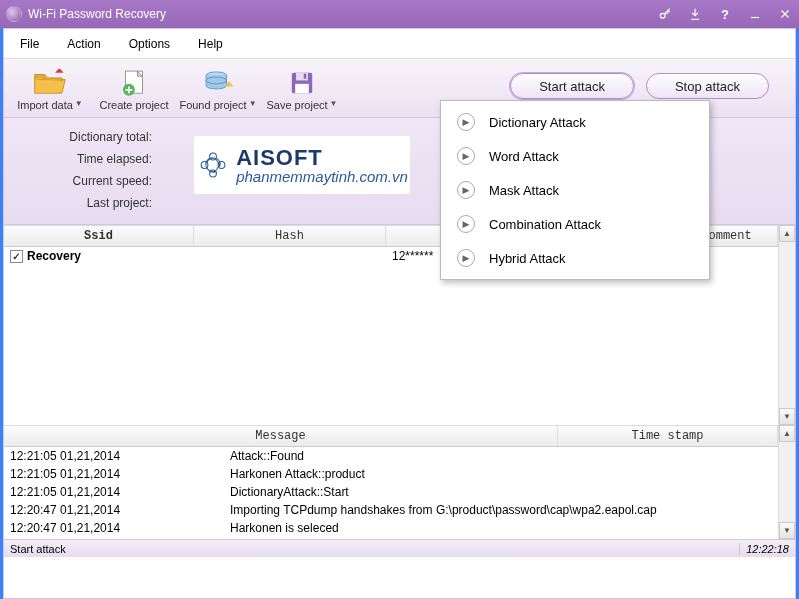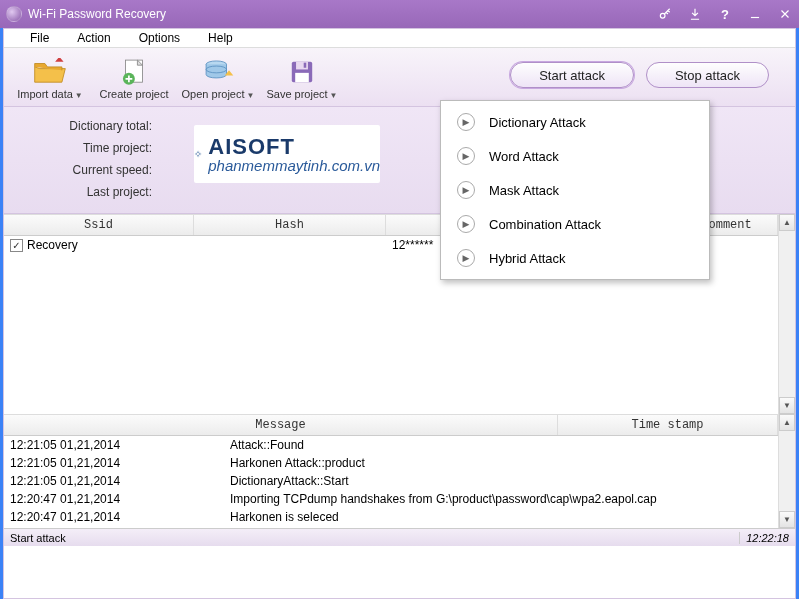--- a/index.html
+++ b/index.html
@@ -9,40 +9,40 @@
 
 
 .titlebar { height: 28px; background: linear-gradient(to bottom, #a878c8, #9868b8); display: flex; align-items: center; padding: 0 6px; color: #fff; font-size: 12px; }
 .titlebar .app-icon { width: 16px; height: 16px; margin-right: 6px; border-radius: 50%; background: radial-gradient(circle at 35% 35%, #e0c8f0, #8858a8); border: 1px solid #fff3; }
 .titlebar .title { flex: 1; }
 .titlebar .win-btns { display: flex; gap: 14px; align-items: center; }
 .titlebar .win-btn { width: 16px; height: 16px; display: flex; align-items: center; justify-content: center; cursor: pointer; color: #fff; font-size: 13px; font-weight: bold; }
 .titlebar .win-btn svg { width: 14px; height: 14px; }
 
 
-.menubar { height: 19px; background: #fff; display: flex; align-items: center; padding: 0 12px; font-size: 12px; border-bottom: 1px solid #ddd; }
+.menubar { height: 30px; background: #fff; display: flex; align-items: center; padding: 0 2px; font-size: 12px; border-bottom: 1px solid #ddd; }
 .menubar .menu-item { padding: 2px 14px; cursor: pointer; }
 
 
 .toolbar-area { background: linear-gradient(to bottom, #f8f4fa, #ece0f2); padding: 6px 4px 2px 4px; display: flex; align-items: flex-start; border-bottom: 1px solid #d4c4e0; }
 .tool-btn { display: flex; flex-direction: column; align-items: center; width: 84px; padding: 4px 0; cursor: pointer; font-size: 11px; color: #333; }
 .tool-btn .ticon { width: 36px; height: 28px; margin-bottom: 2px; display:flex; align-items:center; justify-content:center; }
 .tool-btn .ticon svg { width: 34px; height: 28px; }
-.tool-btn .tlabel-row { display:flex; align-items:flex-end; gap:2px;}
+.tool-btn .tlabel-row { display:flex; align-items:flex-start; gap:2px;}
 .tool-btn .drop { font-size: 8px; color:#555; }
 
 .action-area { margin-left: auto; display: flex; gap: 12px; padding: 8px 22px 0 0; }
 .pill-btn { border: 1px solid #b090c8; border-radius: 13px; height: 26px; padding: 0 28px; font-size: 13px; background: linear-gradient(to bottom, #fefefe, #eee4f6); cursor: pointer; color: #222; }
 .pill-btn.primary { box-shadow: 0 0 0 1px #c8a8e0; }
 
 
 .info-strip { background: linear-gradient(to bottom, #f0e6f6, #e8dcf0); padding: 8px 10px 10px 48px; font-size: 12px; color: #333; position: relative; border-bottom: 1px solid #d4c4e0; }
 .info-row { height: 22px; display: flex; align-items: center; }
 .info-row .ilabel { width: 100px; text-align: right; margin-right: 8px; }
-.logo-box { position: absolute; left: 190px; top: 18px; width: 186px; height: 58px; background: #fff; display:flex; align-items:center; justify-content:center; gap:6px; border-radius:2px;}
+.logo-box { position: absolute; left: 190px; top: 18px; width: 216px; height: 58px; background: #fff; display:flex; align-items:center; justify-content:center; gap:6px; border-radius:2px;}
 .logo-box .logomark { width: 34px; height: 34px; }
 .logo-box .logotext { display:flex; flex-direction:column; line-height:1; }
 .logo-box .logotext .big { font-size: 22px; font-weight: 600; letter-spacing: 1px; color: #1a3a6a; }
 .logo-box .logotext .small { font-size: 15px; color: #2a5a9a; font-style: italic; }
 
 
 .dropdown { position: absolute; left: 440px; top: 100px; width: 270px; background: #fff; border: 1px solid #bbb; box-shadow: 2px 3px 6px rgba(0,0,0,0.25); z-index: 50; padding: 4px 0; }
 .dd-item { display: flex; align-items: center; height: 34px; padding: 0 16px; font-size: 13px; cursor: pointer; gap: 14px; }
 .dd-bullet { width: 18px; height: 18px; border: 1px solid #aaa; border-radius: 50%; display:flex; align-items:center; justify-content:center; font-size:9px; color:#666;}
 
@@ -50,21 +50,21 @@
 .table-header { height: 22px; background: linear-gradient(to bottom, #fbfbfb, #ececec); border-top: 1px solid #ddd; border-bottom: 1px solid #ccc; display: flex; font-size: 12px; }
 .th { border-right: 1px solid #ddd; display:flex; align-items:center; justify-content:center; font-family: "Courier New", monospace; color:#333; }
 .table-body { background: #fff; overflow: hidden; }
 .trow { display: flex; height: 18px; font-size: 12px; align-items:center; }
 .trow .cell { padding: 0 6px; }
 
 .main-table { flex: 0 0 auto; }
 .main-table .table-body { height: 178px; }
 .log-table .table-body { height: 92px; overflow-y: auto; }
 
-.ssid-col { width: 190px; }
+.ssid-col { width: 190px; font-weight: bold; }
 .hash-col { width: 192px; }
 .pass-col { width: 290px; }
 .comment-col { flex:1; }
 
 .ts-col { width: 220px; }
 .msg-col { flex: 1; }
 
 .checkbox { width:13px; height:13px; border:1px solid #888; background:#fff; display:inline-flex; align-items:center; justify-content:center; margin: 0 4px 0 6px; font-size:10px; color:#333; }
 
 .scroll-col { width: 17px; background: #f0f0f0; border-left:1px solid #ddd; display:flex; flex-direction:column; }
@@ -150,21 +150,21 @@
     <div class="tool-btn">
       <div class="ticon">
         <svg viewBox="0 0 40 32">
               <ellipse cx="18" cy="7" rx="12" ry="4" fill="#b8d8f0" stroke="#5a90c0"></ellipse>
               <path d="M6 7 v12 a12 4 0 0 0 24 0 V7" fill="#a0c8e8" stroke="#5a90c0"></path>
               <ellipse cx="18" cy="13" rx="12" ry="4" fill="none" stroke="#5a90c0"></ellipse>
               <path d="M28 20 L38 20 L33 14 Z" fill="#f4c04a"></path>
             </svg>
       </div>
       <div class="tlabel-row">
-            <span>Open project</span>
+            <span>Found project</span>
             <span class="drop">▼</span>
           </div>
     </div>
     <div class="tool-btn">
       <div class="ticon">
         <svg viewBox="0 0 40 32">
               <rect x="8" y="4" width="24" height="24" rx="2" fill="#8a6ab8"></rect>
               <rect x="13" y="4" width="14" height="9" fill="#e8d8f0"></rect>
               <rect x="12" y="17" width="16" height="11" fill="#fff"></rect>
               <rect x="22" y="5" width="3" height="6" fill="#8a6ab8"></rect>
@@ -180,21 +180,21 @@
       <button class="pill-btn primary">Start attack</button>
       <button class="pill-btn">Stop attack</button>
     </div>
   </div>
 
   <div class="info-strip">
     <div class="info-row">
           <div class="ilabel">Dictionary total:</div>
         </div>
     <div class="info-row">
-          <div class="ilabel">Time project:</div>
+          <div class="ilabel">Time elapsed:</div>
         </div>
     <div class="info-row">
           <div class="ilabel">Current speed:</div>
         </div>
     <div class="info-row">
           <div class="ilabel">Last project:</div>
         </div>
 
     <div class="logo-box">
       <svg class="logomark" viewBox="0 0 40 40">

